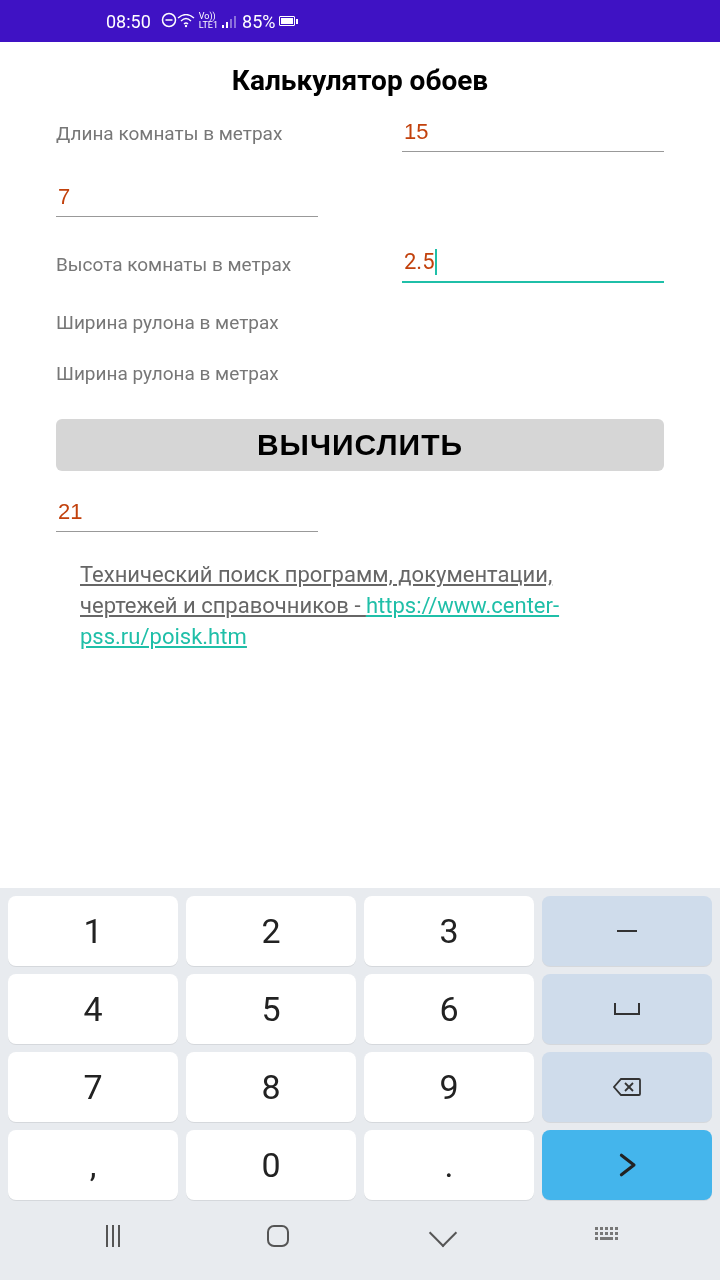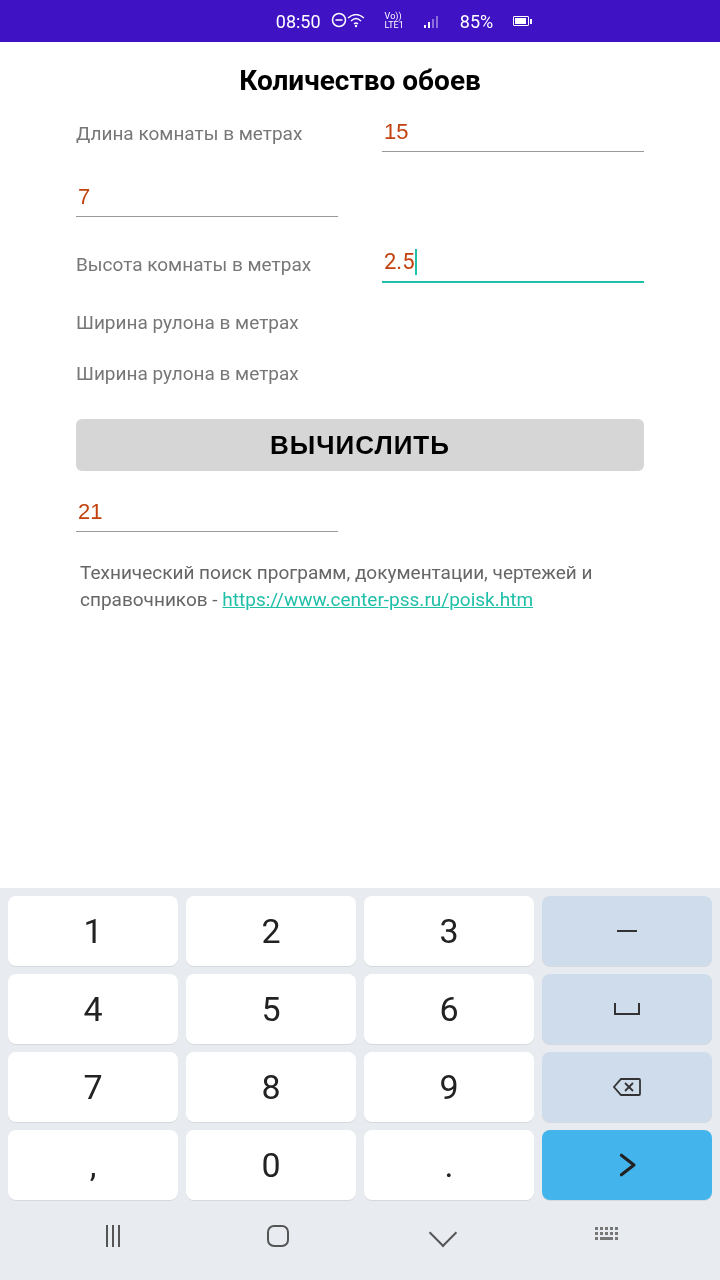--- a/index.html
+++ b/index.html
@@ -1,41 +1,41 @@
 <!DOCTYPE html>
 <html><head>
 <meta charset="utf-8">
 <style>
   * { box-sizing: border-box; margin: 0; padding: 0; }
   html, body { width: 720px; height: 1280px; font-family: Roboto, Arial, sans-serif; background: #fff; overflow: hidden; }
   .status-bar {
     height: 42px; background: #3f12c4; color: #fff; display: flex;
-    align-items: center; justify-content: center; padding: 0 18px; font-size: 18px;
+    align-items: center; justify-content: flex-start; padding: 0 18px; font-size: 18px;
   }
   .status-left { display: flex; align-items: center; gap: 10px; padding-left: 88px; }
-  .status-right { display: flex; align-items: center; gap: 20px; }
+  .status-right { display: flex; align-items: center; gap: 4px; }
   .title { text-align: center; font-size: 28px; font-weight: 700; margin: 22px 0 18px; color: #000; }
-  .form { padding: 0 76px; }
+  .form { padding: 0 56px; }
   .row { display: flex; align-items: center; margin-bottom: 28px; }
   .row-label { flex: 1; font-size: 19px; color: #777; }
   .row-input {
     width: 262px; font-size: 22px; color: #c2410c; border: none;
     border-bottom: 1px solid #999; padding: 4px 2px 6px; background: transparent; outline: none;
   }
   .row-input.focused { border-bottom: 2px solid #1fbfa8; }
   .caret {
     display: inline-block; width: 2px; height: 26px; background: #1fbfa8;
     vertical-align: middle; position: relative; top: 0;
   }
   .button-calc {
     width: 100%; height: 52px; background: #d6d6d6; border: none;
-    font-size: 26px; font-weight: 600; letter-spacing: 1px; color: #000;
+    font-size: 30px; font-weight: 600; letter-spacing: 1px; color: #000;
     border-radius: 6px; margin: 6px 0 24px; cursor: pointer;
   }
-  .footer-text { padding: 0 80px; font-size: 19px; color: #666; line-height: 1.4; }
+  .footer-text { padding: 0 80px; font-size: 22px; color: #666; line-height: 1.4; text-decoration: underline; }
   .footer-text a { color: #1fbfa8; text-decoration: underline; }
   .keyboard {
     position: absolute; bottom: 0; left: 0; width: 720px; height: 392px;
     background: #e8ebef; padding-top: 8px;
   }
   .kb-body { padding: 0 8px; }
   .kb-row { display: flex; gap: 8px; margin-bottom: 8px; }
   .kb-key {
     flex: 1; height: 70px; background: #fff; border-radius: 8px;
     display: flex; align-items: center; justify-content: center;
@@ -93,21 +93,21 @@
     <span>85%</span>
     <span class="battery">
       <span class="battery-body">
           <span class="battery-fill"></span>
         </span>
         <span class="battery-tip"></span>
     </span>
   </div>
 </div>
 
-<h1 class="title">Количество обоев</h1>
+<h1 class="title">Калькулятор обоев</h1>
 
 <div class="form">
   <div class="row">
     <span class="row-label">Длина комнаты в метрах</span>
     <input class="row-input" value="15" style="">
   </div>
   <div class="row">
     <input class="row-input" value="7" style="">
   </div>
   <div class="row">

